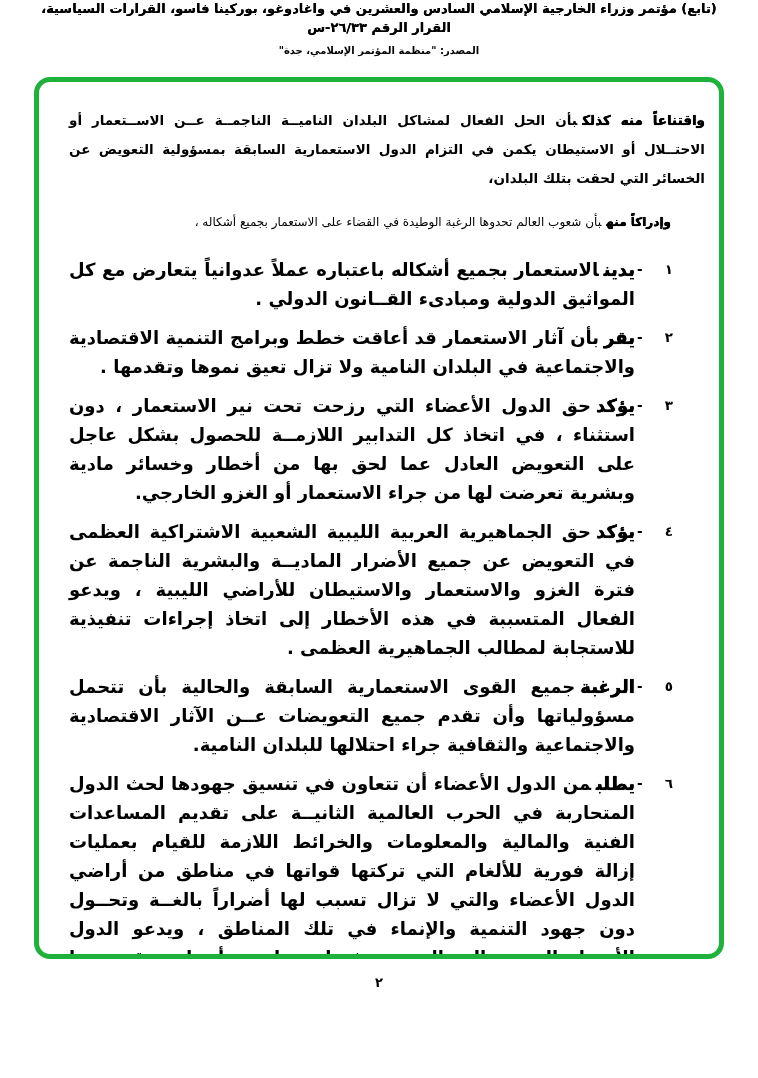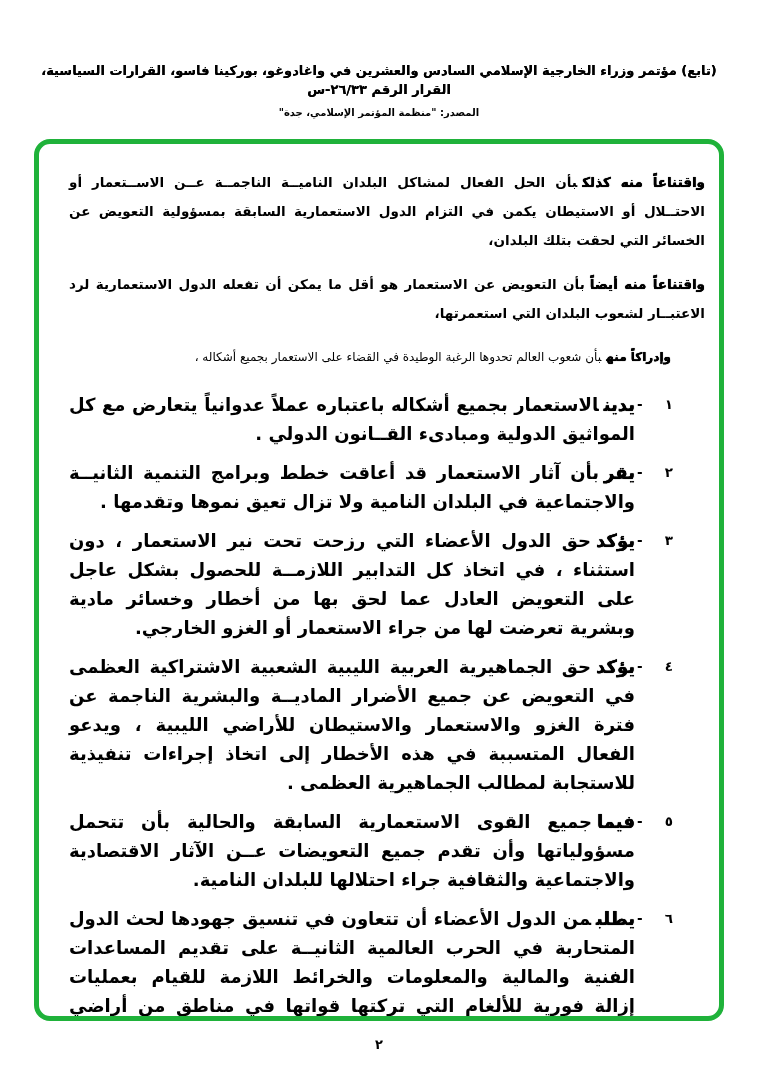--- a/index.html
+++ b/index.html
@@ -11,21 +11,20 @@
     overflow: hidden;
     font-family: "DejaVu Sans", sans-serif;
     color: #000000;
     direction: rtl;
   }
   .page {
     width: 758px;
     height: 762px;
     position: relative;
     box-sizing: border-box;
-    padding-top: 62px;
   }
   .doc-header {
     text-align: center;
     padding: 0 30px;
   }
   .doc-header .title-line {
     font-size: 13px;
     font-weight: bold;
     line-height: 1.45;
     text-shadow: 0 0 0.4px #000;
@@ -101,41 +100,40 @@
 
   <div class="doc-header">
     <div class="title-line">(تابع) مؤتمر وزراء الخارجية الإسلامي السادس والعشرين في واغادوغو، بوركينا فاسو، القرارات السياسية، القرار الرقم ٢٦/٣٣-س</div>
     <div class="source-line">المصدر: "منظمة المؤتمر الإسلامي، جدة"</div>
   </div>
 
   <div class="resolution-box" style="border-color: rgb(31, 178, 58);">
 
     <p class="para"><span class="lead">واقتناعاً منه كذلك</span><span>بأن الحل الفعال لمشاكل البلدان الناميــة الناجمــة عــن الاســتعمار أو الاحتــلال أو الاستيطان يكمن في التزام الدول الاستعمارية السابقة بمسؤولية التعويض عن الخسائر التي لحقت بتلك البلدان،</span></p>
 
-    <p class="para"><span class="lead">واقتناعاً منه أيضاً</span><span>بأن التعويض عن الاستعمار هو أقل ما يمكن أن تفعله الدول الاستعمارية لرد الاعتبــار لشعوب البلدان التي استعمرتها،</span></p>
 
     <p class="para small indented"><span class="lead">وإدراكاً منه</span><span>بأن شعوب العالم تحدوها الرغبة الوطيدة في القضاء على الاستعمار بجميع أشكاله ،</span></p>
 
 
     <div class="items">
 
       <div class="item">
         <span class="marker">
             <span>١</span>
             <span>-</span>
           </span>
         <p class="itext"><span class="lead">يدين</span><span>الاستعمار بجميع أشكاله باعتباره عملاً عدوانياً يتعارض مع كل المواثيق الدولية ومبادىء القــانون الدولي .</span></p>
       </div>
 
       <div class="item">
         <span class="marker">
             <span>٢</span>
             <span>-</span>
           </span>
-        <p class="itext"><span class="lead">يقر</span><span>بأن آثار الاستعمار قد أعاقت خطط وبرامج التنمية الثانيــة والاجتماعية في البلدان النامية ولا تزال تعيق نموها وتقدمها .</span></p>
+        <p class="itext"><span class="lead">يقر</span><span>بأن آثار الاستعمار قد أعاقت خطط وبرامج التنمية الاقتصادية والاجتماعية في البلدان النامية ولا تزال تعيق نموها وتقدمها .</span></p>
       </div>
 
       <div class="item">
         <span class="marker">
             <span>٣</span>
             <span>-</span>
           </span>
         <p class="itext"><span class="lead">يؤكد</span><span>حق الدول الأعضاء التي رزحت تحت نير الاستعمار ، دون استثناء ، في اتخاذ كل التدابير اللازمــة للحصول بشكل عاجل على التعويض العادل عما لحق بها من أخطار وخسائر مادية وبشرية تعرضت لها من جراء الاستعمار أو الغزو الخارجي.</span></p>
       </div>
 
@@ -145,21 +143,21 @@
             <span>-</span>
           </span>
         <p class="itext"><span class="lead">يؤكد</span><span>حق الجماهيرية العربية الليبية الشعبية الاشتراكية العظمى في التعويض عن جميع الأضرار الماديــة والبشرية الناجمة عن فترة الغزو والاستعمار والاستيطان للأراضي الليبية ، ويدعو الفعال المتسببة في هذه الأخطار إلى اتخاذ إجراءات تنفيذية للاستجابة لمطالب الجماهيرية العظمى .</span></p>
       </div>
 
       <div class="item">
         <span class="marker">
             <span>٥</span>
             <span>-</span>
           </span>
-        <p class="itext"><span class="lead">فيما</span><span>جميع القوى الاستعمارية السابقة والحالية بأن تتحمل مسؤولياتها وأن تقدم جميع التعويضات عــن الآثار الاقتصادية والاجتماعية والثقافية جراء احتلالها للبلدان النامية.</span></p>
+        <p class="itext"><span class="lead">الرغبة</span><span>جميع القوى الاستعمارية السابقة والحالية بأن تتحمل مسؤولياتها وأن تقدم جميع التعويضات عــن الآثار الاقتصادية والاجتماعية والثقافية جراء احتلالها للبلدان النامية.</span></p>
       </div>
 
       <div class="item">
         <span class="marker">
             <span>٦</span>
             <span>-</span>
           </span>
         <p class="itext"><span class="lead">يطلب</span><span>من الدول الأعضاء أن تتعاون في تنسيق جهودها لحث الدول المتحاربة في الحرب العالمية الثانيــة على تقديم المساعدات الفنية والمالية والمعلومات والخرائط اللازمة للقيام بعمليات إزالة فورية للألغام التي تركتها قواتها في مناطق من أراضي الدول الأعضاء والتي لا تزال تسبب لها أضراراً بالغــة وتحــول دون جهود التنمية والإنماء في تلك المناطق ، ويدعو الدول الأعضاء المعنية إلى التنسيق فيما بينها من أجــل تحقيق هذا الغرض.</span></p>
       </div>
 

